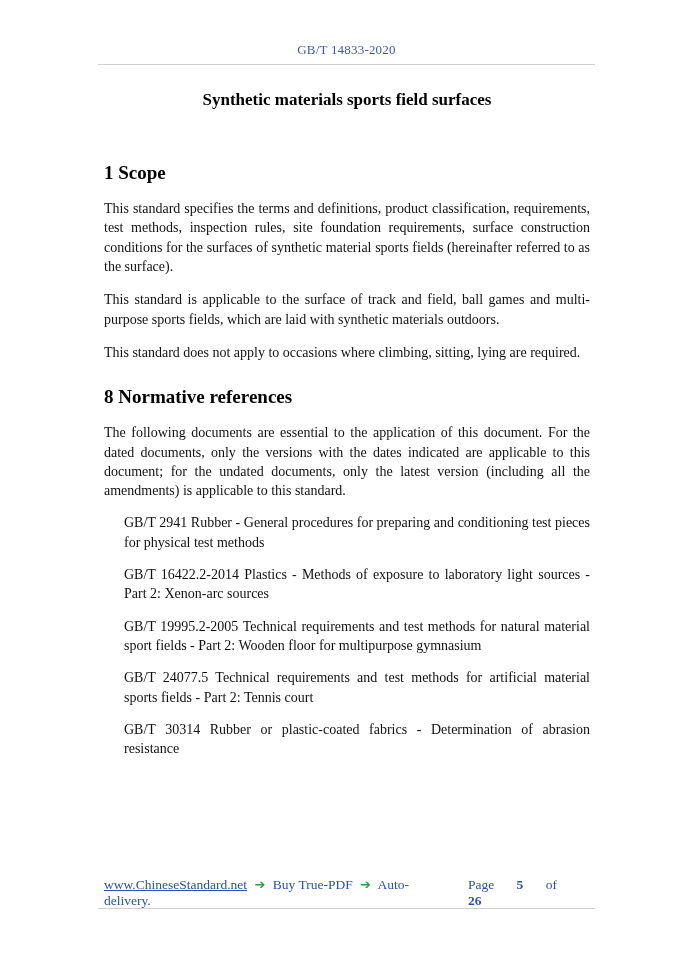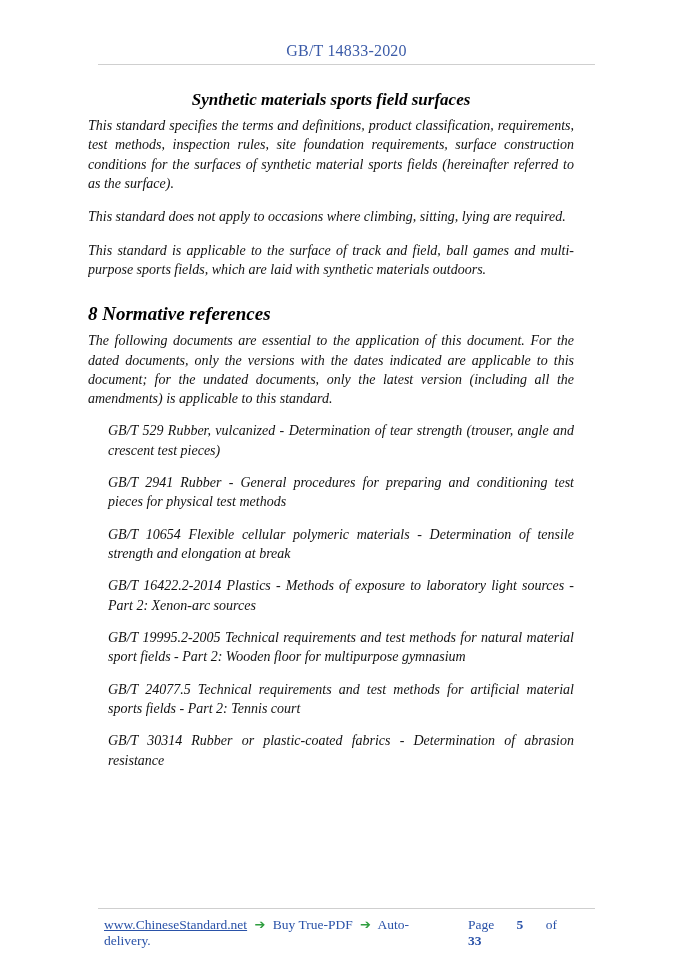--- a/index.html
+++ b/index.html
@@ -11,37 +11,36 @@
       background: #ffffff;
       font-family: "Liberation Serif", serif;
       color: #111111;
       overflow: hidden;
     }
     .header {
       position: absolute;
       top: 42px; left: 0;
       width: 100%;
       text-align: center;
-      font-size: 16px;
+      font-size: 13px;
       color: #3b5ba8;
       letter-spacing: 0.2px;
     }
     .header-rule {
       position: absolute;
       top: 64px; left: 98px;
       width: 497px; height: 0;
       border-top: 1px solid #cfcfcf;
     }
     .content {
       position: absolute;
-      top: 90px; left: 88px;
+      top: 90px; left: 104px;
       width: 486px;
       height: 816px;
       overflow: hidden;
-      font-style: italic;
     }
     .doc-title {
       margin: 0;
       text-align: center;
       font-size: 17px;
       font-weight: bold;
       color: #000000;
     }
     .section-heading {
       margin: 0;
@@ -51,32 +50,32 @@
     }
     .h-scope { margin-top: 52px; }
     .h-norm  { margin-top: 24px; }
     .body-text {
       margin: 0;
       font-size: 14px;
       line-height: 1.38;
       text-align: justify;
       color: #111111;
     }
-    .mt-first { margin-top: 6px; }
+    .mt-first { margin-top: 15px; }
     .mt       { margin-top: 14px; }
     .ref      { margin-top: 13px; margin-left: 20px; }
     .footer-rule {
       position: absolute;
       top: 908px; left: 98px;
       width: 497px; height: 0;
       border-top: 1px solid #cfcfcf;
     }
     .footer {
       position: absolute;
-      top: 917px; left: 104px;
+      top: 877px; left: 104px;
       width: 486px;
       display: flex;
       justify-content: center;
       align-items: baseline;
       font-size: 13.5px;
       color: #2a52a8;
     }
     .footer-left a {
       color: #2a52a8;
       text-decoration: underline;
@@ -98,47 +97,46 @@
 <div class="page">
 
   <div class="header">
     <span>GB/T 14833-2020</span>
   </div>
   <div class="header-rule"></div>
 
   <div class="content">
     <h1 class="doc-title">Synthetic materials sports field surfaces</h1>
 
+    <h2 class="section-heading h-scope">1 Scope</h2>
     <p class="body-text mt-first">This standard specifies the terms and definitions, product classification, requirements, test methods, inspection rules, site foundation requirements, surface construction conditions for the surfaces of synthetic material sports fields (hereinafter referred to as the surface).</p>
+    <p class="body-text mt">This standard is applicable to the surface of track and field, ball games and multi-purpose sports fields, which are laid with synthetic materials outdoors.</p>
     <p class="body-text mt">This standard does not apply to occasions where climbing, sitting, lying are required.</p>
-    <p class="body-text mt">This standard is applicable to the surface of track and field, ball games and multi-purpose sports fields, which are laid with synthetic materials outdoors.</p>
 
     <h2 class="section-heading h-norm">8 Normative references</h2>
     <p class="body-text mt-first">The following documents are essential to the application of this document. For the dated documents, only the versions with the dates indicated are applicable to this document; for the undated documents, only the latest version (including all the amendments) is applicable to this standard.</p>
 
-    <p class="body-text ref">GB/T 529 Rubber, vulcanized - Determination of tear strength (trouser, angle and crescent test pieces)</p>
     <p class="body-text ref">GB/T 2941 Rubber - General procedures for preparing and conditioning test pieces for physical test methods</p>
-    <p class="body-text ref">GB/T 10654 Flexible cellular polymeric materials - Determination of tensile strength and elongation at break</p>
     <p class="body-text ref">GB/T 16422.2-2014 Plastics - Methods of exposure to laboratory light sources - Part 2: Xenon-arc sources</p>
     <p class="body-text ref">GB/T 19995.2-2005 Technical requirements and test methods for natural material sport fields - Part 2: Wooden floor for multipurpose gymnasium</p>
     <p class="body-text ref">GB/T 24077.5 Technical requirements and test methods for artificial material sports fields - Part 2: Tennis court</p>
     <p class="body-text ref">GB/T 30314 Rubber or plastic-coated fabrics - Determination of abrasion resistance</p>
   </div>
 
   <div class="footer-rule"></div>
 
   <div class="footer">
     <div class="footer-left">
       <a href="#">www.ChineseStandard.net</a>
       <span class="arrow">➔</span>
       <span>Buy True-PDF</span>
       <span class="arrow">➔</span>
       <span>Auto-delivery.</span>
     </div>
     <div class="footer-right">
       <span>Page</span>
       <b>5</b>
       <span>of</span>
-      <b>33</b>
+      <b>26</b>
     </div>
   </div>
 
 </div>
 
 </body></html>

